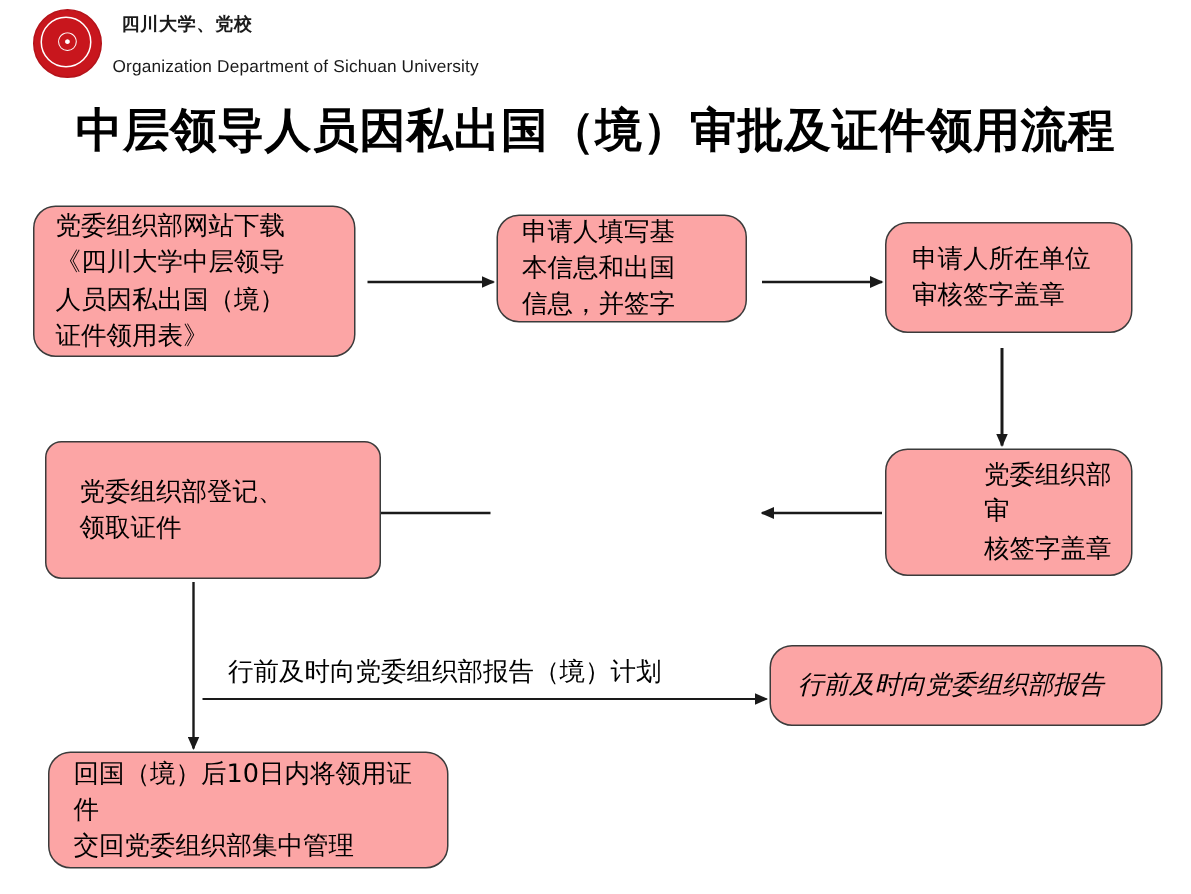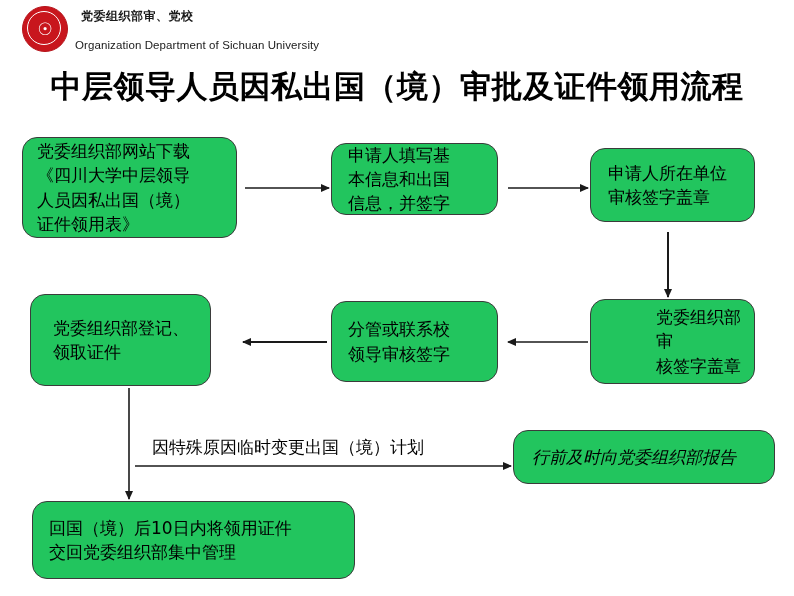--- a/index.html
+++ b/index.html
@@ -105,21 +105,21 @@
     letter-spacing: 0.5px;
     white-space: nowrap;
   }
 
   
   .node {
     position: absolute;
     box-sizing: border-box;
     border: 1px solid #3b3b3b;
     border-radius: 15px;
-    background: #22c55e;
+    background: #fca5a5;
     display: flex;
     align-items: center;
     justify-content: flex-start;
     font-family: "DejaVu Sans", sans-serif;
     color: #000000;
     font-size: 17px;
     line-height: 1.42;
   }
   .node .txt {
     width: 100%;
@@ -132,25 +132,25 @@
   #node-download    { left: 22px;  top: 137px; width: 215px; height: 101px; }
   #node-download .txt { padding-left: 14px; }
   #node-fillform    { left: 331px; top: 143px; width: 167px; height: 72px; }
   #node-fillform .txt { padding-left: 16px; }
   #node-unit        { left: 590px; top: 148px; width: 165px; height: 74px; }
   #node-unit .txt   { padding-left: 17px; }
   #node-partyseal   { left: 590px; top: 299px; width: 165px; height: 85px; padding-left: 48px; }
   #node-partyseal .txt { padding-left: 17px; }
   #node-leader      { left: 331px; top: 301px; width: 167px; height: 81px; }
   #node-leader .txt { padding-left: 16px; }
-  #node-register    { left: 30px;  top: 294px; width: 181px; height: 92px; }
+  #node-register    { left: 30px;  top: 294px; width: 224px; height: 92px; border-radius: 11px; }
   #node-register .txt { padding-left: 22px; }
   #node-report      { left: 513px; top: 430px; width: 262px; height: 54px; font-style: italic; }
   #node-report .txt { padding-left: 18px; }
-  #node-return      { left: 32px;  top: 501px; width: 323px; height: 78px; justify-content: center; }
+  #node-return      { left: 32px;  top: 501px; width: 267px; height: 78px; justify-content: center; }
   #node-return .txt { padding-left: 16px; }
 
   
   .flow-label {
     position: absolute;
     left: 152px;
     top: 436px;
     font-family: "DejaVu Sans", sans-serif;
     font-size: 17px;
     color: #000000;
@@ -171,21 +171,21 @@
 <body>
 
 <div id="canvas">
 
   <div class="brand">
     <div class="seal">
       <span class="seal-glyph">☉</span>
     </div>
     <div class="brand-text">
       <div class="brand-line1">
-        <span class="brand-cn-sub">党委组织部审、党校</span>
+        <span class="brand-cn-sub">四川大学、党校</span>
       </div>
       <div class="brand-en">Organization Department of Sichuan University</div>
     </div>
   </div>
 
   <div class="page-title">中层领导人员因私出国（境）审批及证件领用流程</div>
 
   <svg id="connectors" viewBox="0 0 794 596" xmlns="http://www.w3.org/2000/svg">
     <defs>
       <marker id="arrowhead" markerWidth="9" markerHeight="8" refX="8" refY="4" orient="auto" markerUnits="userSpaceOnUse">
@@ -224,34 +224,30 @@
   <div class="node left" id="node-unit">
     <span class="txt">申请人所在单位
 审核签字盖章</span>
   </div>
 
   <div class="node left" id="node-partyseal">
     <span class="txt">党委组织部审
 核签字盖章</span>
   </div>
 
-  <div class="node left" id="node-leader">
-    <span class="txt">分管或联系校
-领导审核签字</span>
-  </div>
 
   <div class="node left" id="node-register">
     <span class="txt">党委组织部登记、
 领取证件</span>
   </div>
 
   <div class="node left" id="node-report">
     <span class="txt">行前及时向党委组织部报告</span>
   </div>
 
   <div class="node left" id="node-return">
     <span class="txt">回国（境）后10日内将领用证件
 交回党委组织部集中管理</span>
   </div>
 
-  <div class="flow-label">因特殊原因临时变更出国（境）计划</div>
+  <div class="flow-label">行前及时向党委组织部报告（境）计划</div>
 
 </div>
 
 </body></html>

